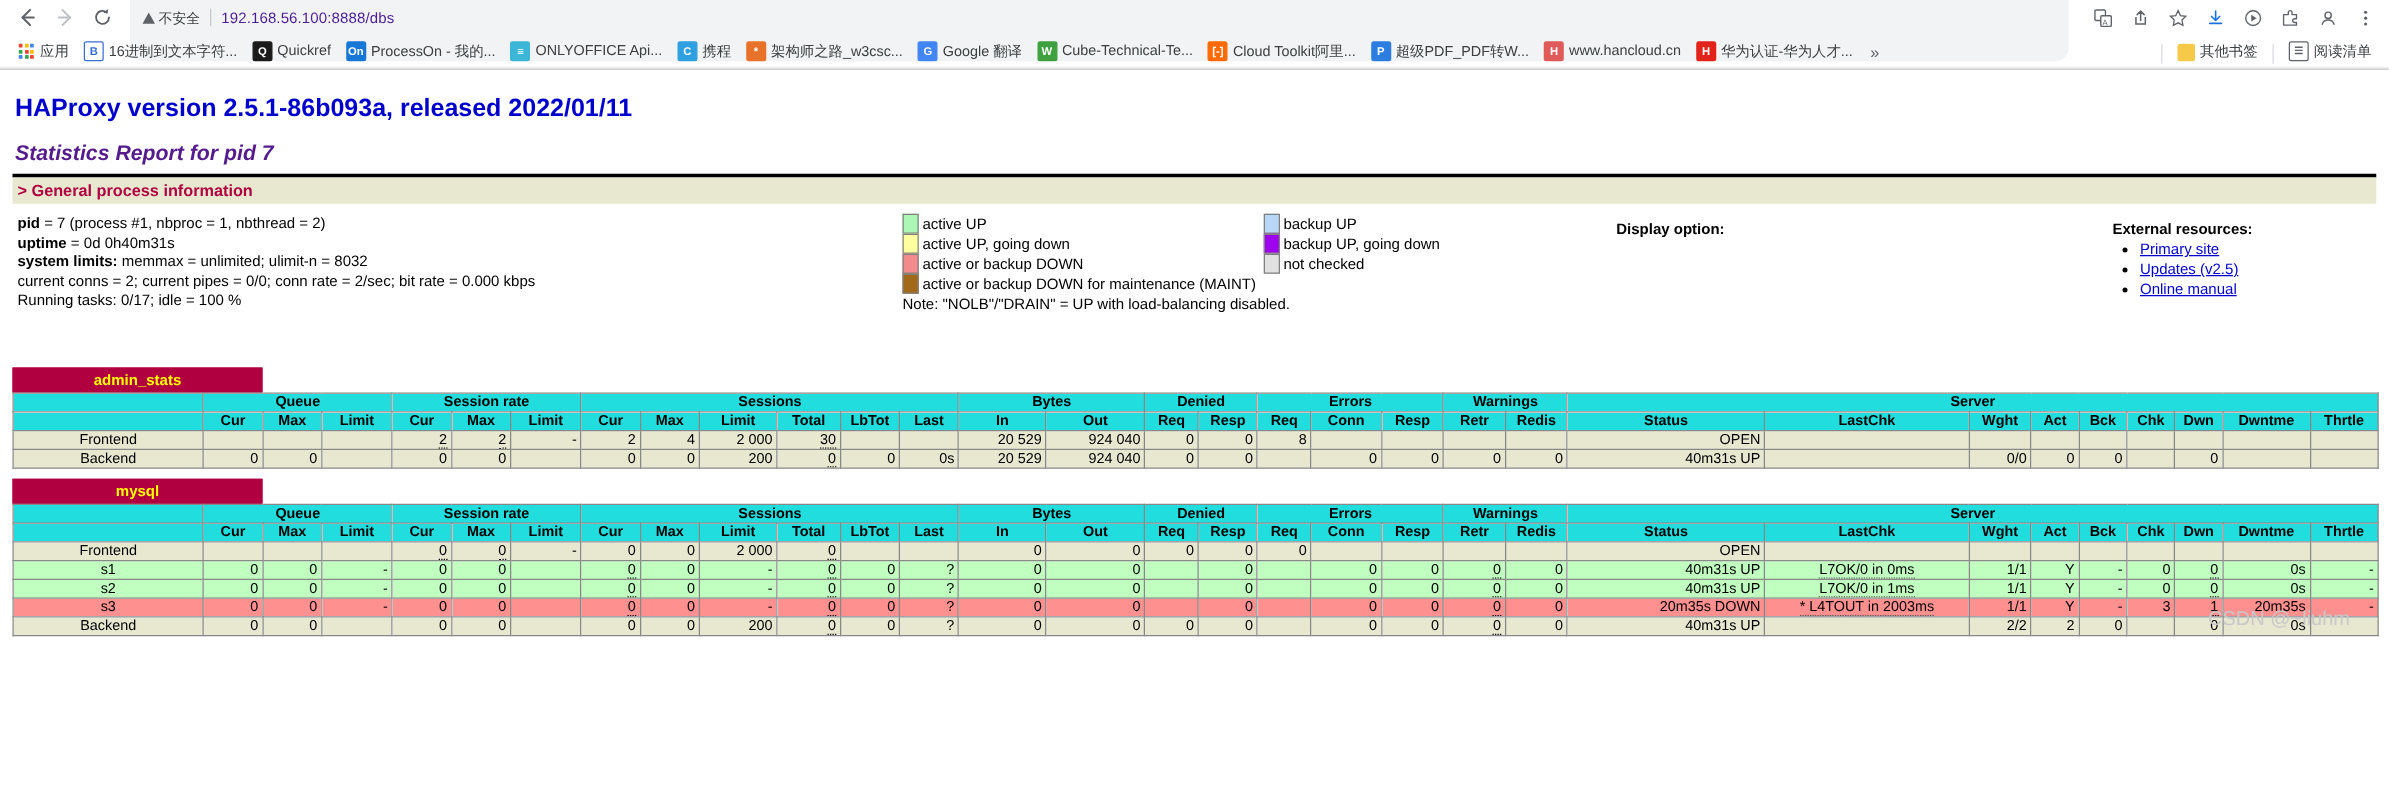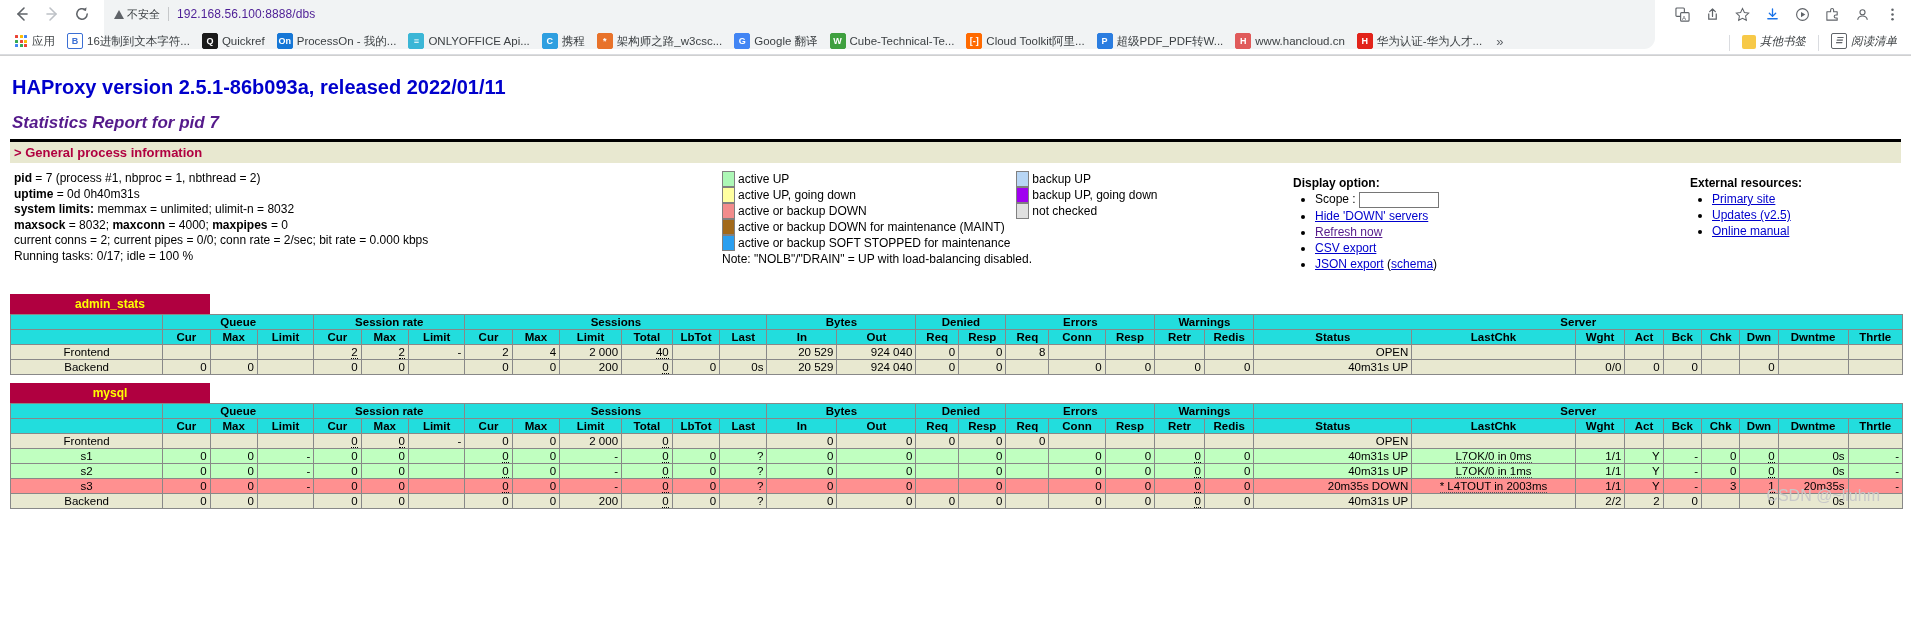--- a/index.html
+++ b/index.html
@@ -145,21 +145,21 @@
   .apps-grid i:nth-child(2){background:#fbbc05}
   .apps-grid i:nth-child(3){background:#4285f4}
   .apps-grid i:nth-child(4){background:#34a853}
   .apps-grid i:nth-child(5){background:#ea4335}
   .apps-grid i:nth-child(6){background:#fbbc05}
   .apps-grid i:nth-child(7){background:#4285f4}
   .apps-grid i:nth-child(8){background:#34a853}
   .apps-grid i:nth-child(9){background:#ea4335}
   .bm-overflow { padding: 2px 8px; color:#5f6368; font-size:13px; }
   .bm-divider { width:1px; height:16px; background:#dadce0; margin:0 6px; flex:0 0 auto;}
-  .bm-right { margin-left:auto; display:flex; align-items:flex-end; flex:0 0 auto;font-style:italic;}
+  .bm-right { margin-left:auto; display:flex; align-items:flex-end; flex:0 0 auto;}
 
   
   .page {
     padding: 14px 10px 0 10px;
     font-family: "Liberation Sans", sans-serif;
     font-size: 12px;
     color: #000;
     position: relative;
   }
   h1.hap-title {
@@ -488,28 +488,20 @@
         <span>= 7 (process #1, nbproc = 1, nbthread = 2)</span>
       </div>
       <div>
         <b>uptime</b>
         <span>= 0d 0h40m31s</span>
       </div>
       <div>
         <b>system limits:</b>
         <span>memmax = unlimited; ulimit-n = 8032</span>
       </div>
-      <div>
-        <b>maxsock</b>
-        <span>= 8032;</span>
-        <b>maxconn</b>
-        <span>= 4000;</span>
-        <b>maxpipes</b>
-        <span>= 0</span>
-      </div>
       <div>current conns = 2; current pipes = 0/0; conn rate = 2/sec; bit rate = 0.000 kbps</div>
       <div>Running tasks: 0/17; idle = 100 %</div>
     </div>
 
     <div class="legend">
       <table>
           <tbody id="legend-body">
             <tr>
               <td><span class="sw" style="background: rgb(173, 247, 182);"></span></td>
               <td class="lbl">active UP</td>
@@ -526,42 +518,27 @@
               <td><span class="sw" style="background: rgb(242, 140, 140);"></span></td>
               <td class="lbl">active or backup DOWN</td>
               <td><span class="sw" style="background: rgb(224, 224, 224);"></span></td>
               <td class="lbl">not checked</td>
             </tr>
             <tr>
               <td><span class="sw" style="background: rgb(162, 105, 26);"></span></td>
               <td class="lbl">active or backup DOWN for maintenance (MAINT)</td>
               <td colspan="2"></td>
             </tr>
-            <tr>
-              <td><span class="sw" style="background: rgb(42, 159, 240);"></span></td>
-              <td class="lbl">active or backup SOFT STOPPED for maintenance</td>
-              <td colspan="2"></td>
-            </tr>
           </tbody>
         </table>
       <div class="legend-note">Note: "NOLB"/"DRAIN" = UP with load-balancing disabled.</div>
     </div>
 
     <div class="disp-opt">
       <div class="opt-title">Display option:</div>
-      <ul class="opt-list">
-        <li>
-          <span>Scope :</span>
-          <input class="scope-input" type="text" value="" style="">
-        </li>
-        <li><a href="#">Hide 'DOWN' servers</a></li>
-        <li><a href="#" style="color:#551a8b">Refresh now</a></li>
-        <li><a href="#">CSV export</a></li>
-        <li><a href="#">JSON export</a> (<a href="#">schema</a>)</li>
-      </ul>
     </div>
 
     <div class="ext-res">
       <div class="opt-title">External resources:</div>
       <ul class="opt-list">
         <li><a href="#">Primary site</a></li>
         <li><a href="#">Updates (v2.5)</a></li>
         <li><a href="#">Online manual</a></li>
       </ul>
     </div>
@@ -655,21 +632,21 @@
               <td class="name-cell">Frontend</td>
               <td></td>
               <td></td>
               <td></td>
               <td><span class="u">2</span></td>
               <td><span class="u">2</span></td>
               <td>-</td>
               <td>2</td>
               <td>4</td>
               <td>2 000</td>
-              <td><span class="u">40</span></td>
+              <td><span class="u">30</span></td>
               <td></td>
               <td></td>
               <td>20 529</td>
               <td>924 040</td>
               <td>0</td>
               <td>0</td>
               <td>8</td>
               <td></td>
               <td></td>
               <td></td>

